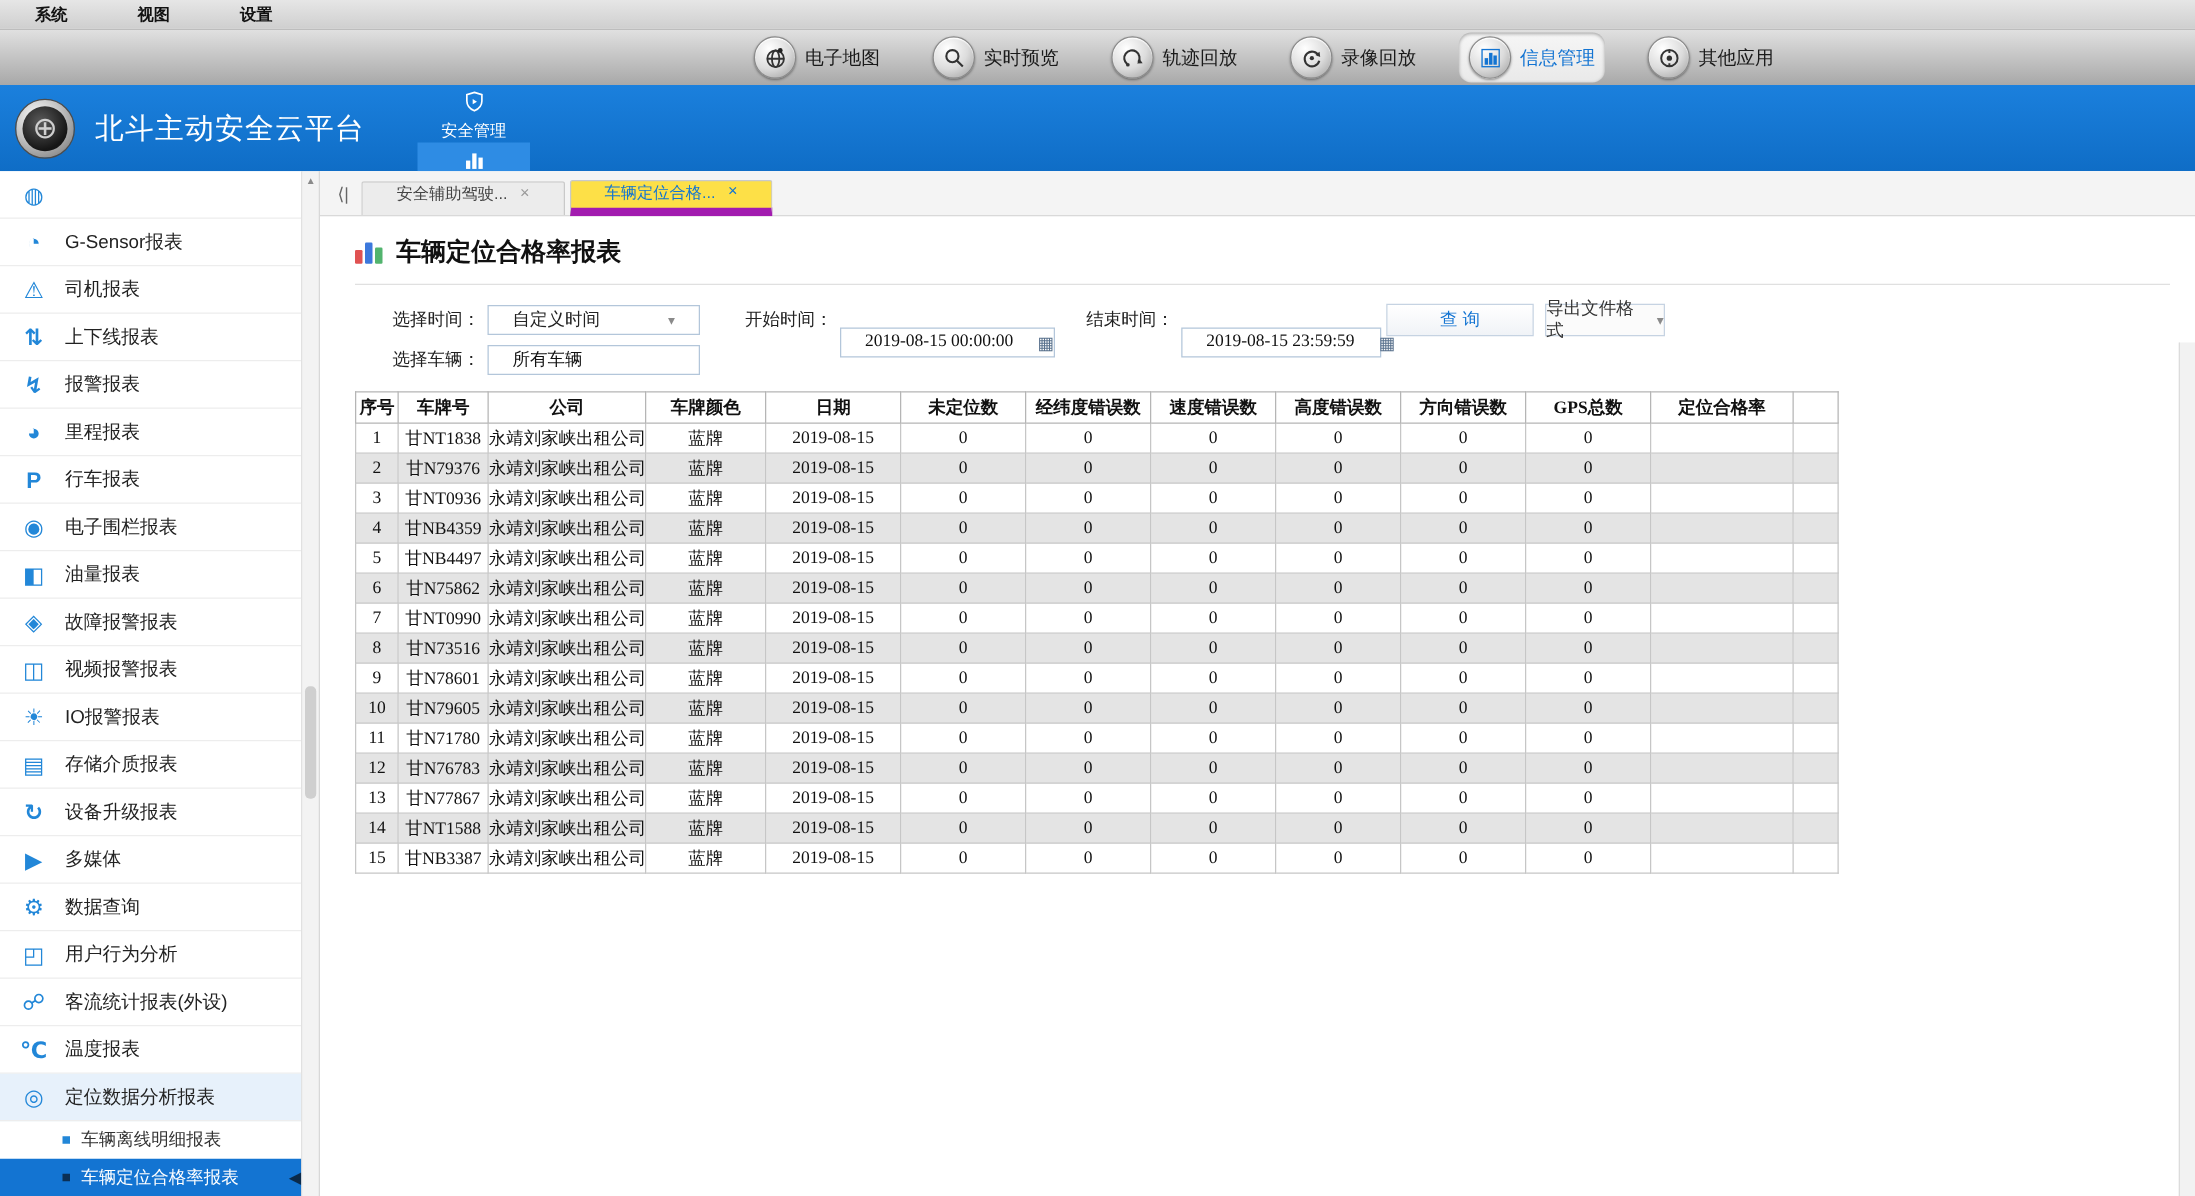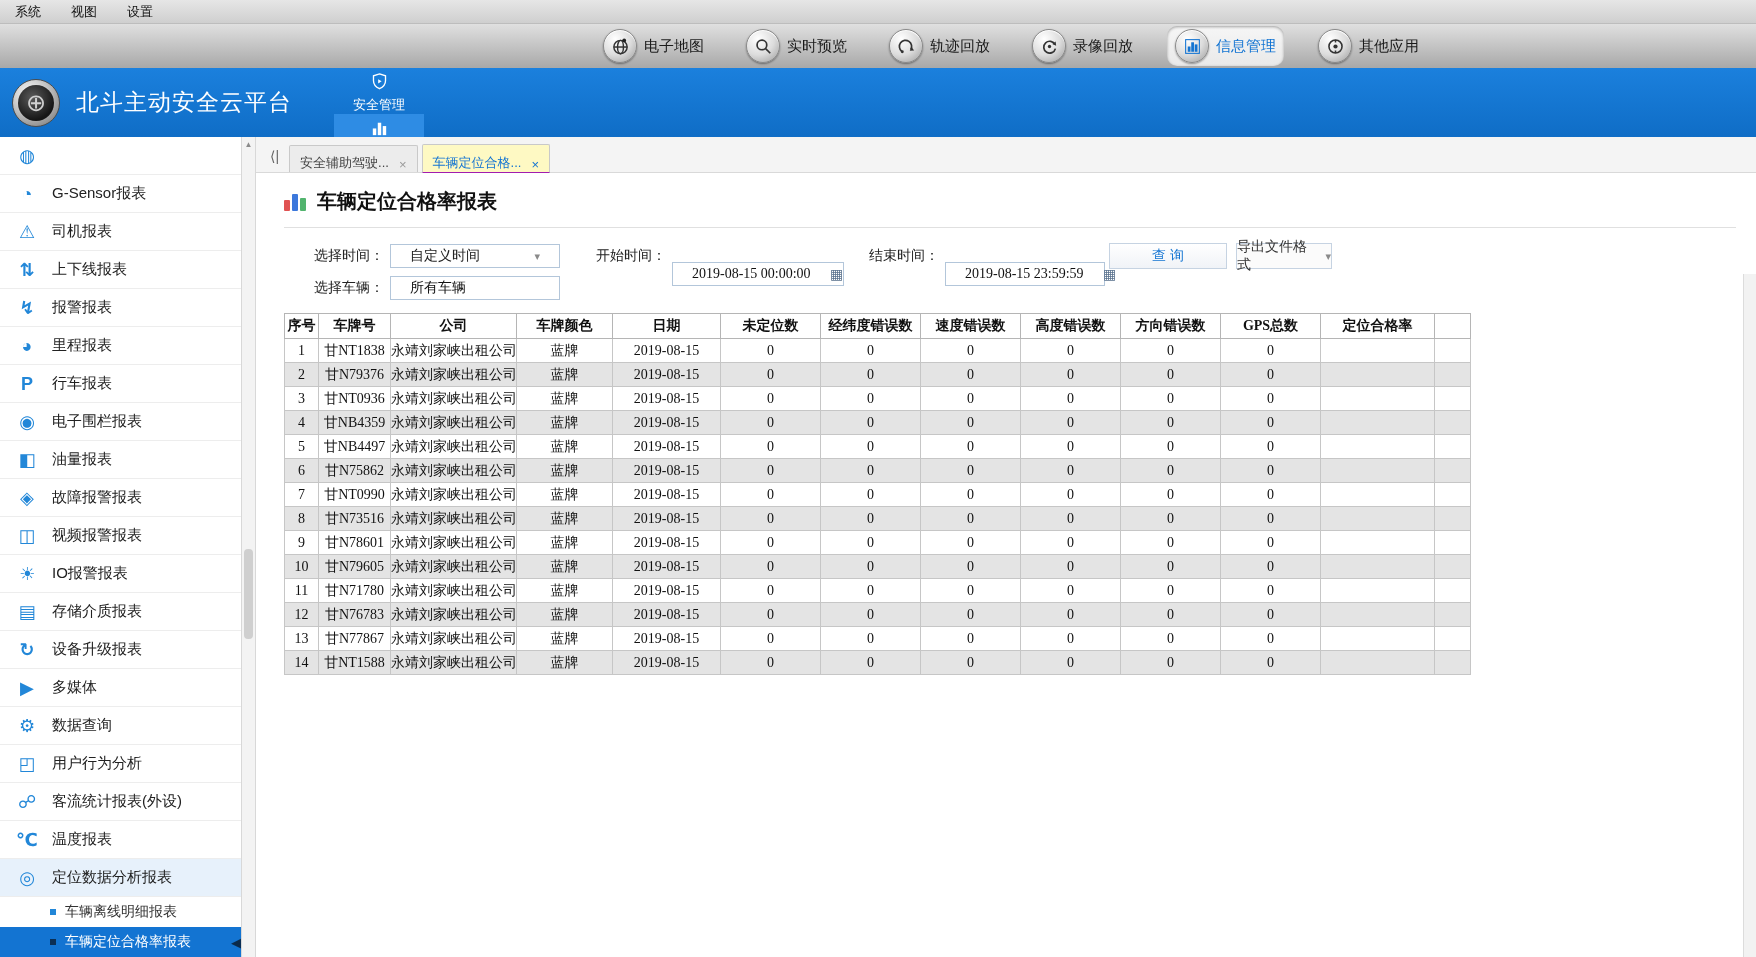--- a/index.html
+++ b/index.html
@@ -2,21 +2,21 @@
 <html><head>
 <meta charset="utf-8">
 <style>
   *{box-sizing:border-box;margin:0;padding:0;}
   html,body{width:1756px;height:957px;overflow:hidden;}
   body{font-family:"Liberation Sans","DejaVu Sans",sans-serif;background:#fff;position:relative;}
 
   
   .menubar{height:24px;background:linear-gradient(#e6e6e6,#cfcfcf);border-bottom:1px solid #bdbdbd;
     display:flex;align-items:center;font-size:13px;color:#111;}
-  .menubar .menu-item{padding:0 15px;height:100%;display:flex;align-items:center;cursor:default;}
+  .menubar .menu-item{padding:0 28px;height:100%;display:flex;align-items:center;cursor:default;font-weight:bold;}
 
   
   .toolbar{height:44px;background:linear-gradient(#e0e0e0,#a8a8a8);display:flex;align-items:center;}
   .tool-group{display:flex;align-items:center;margin-left:595px;gap:26px;}
   .tool-btn{display:flex;align-items:center;gap:7px;padding:3px 8px;border-radius:10px;}
   .tool-btn .tlabel{font-size:15px;font-weight:normal;color:#1a1a1a;}
   .tool-btn.active{background:linear-gradient(#f6f6f6,#e9e9e9);box-shadow:inset 0 1px 3px rgba(0,0,0,.35);}
   .tool-btn.active .tlabel{color:#1374d2;}
   .orb{width:34px;height:34px;border-radius:50%;flex:0 0 34px;
     background:radial-gradient(circle at 35% 28%,#ffffff,#dcdcdc 52%,#9b9b9b 100%);
@@ -53,24 +53,24 @@
 
   .side-scroll{width:14px;background:#f3f3f3;border-right:1px solid #d8d8d8;position:relative;flex:0 0 14px;}
   .side-scroll .up{position:absolute;top:3px;left:0;width:100%;text-align:center;font-size:8px;color:#8a8a8a;}
   .side-thumb{position:absolute;left:2px;top:412px;width:9px;height:90px;background:#cfcfcf;border-radius:4px;}
 
   .content{flex:1;background:#fff;display:flex;flex-direction:column;position:relative;}
 
   
   .tabbar{height:36px;background:#f4f4f4;border-bottom:1px solid #d9d9d9;display:flex;align-items:flex-end;padding-left:14px;}
   .tab-chevron{color:#666;font-size:14px;margin:0 10px 8px 0;}
-  .tab{height:27px;display:flex;align-items:flex-end;gap:10px;padding:0 10px;margin-right:4px;
+  .tab{height:27px;display:flex;align-items:flex-start;gap:10px;padding:0 27px;margin-right:4px;
     border:1px solid #c9c9c9;border-bottom:none;background:#ececec;font-size:13px;color:#444;border-radius:2px 2px 0 0;}
   .tab .close{color:#9a9a9a;font-size:13px;}
-  .tab.active{background:#fef9c3;color:#1374d2;height:29px;margin-bottom:-1px;border-bottom:1px solid #a21caf;}
+  .tab.active{background:#fde047;color:#1374d2;height:29px;margin-bottom:-1px;border-bottom:7px solid #a21caf;}
   .tab.active .close{color:#1374d2;}
 
   
   .page-body{padding:0 20px 0 28px;flex:1;}
   .title-row{display:flex;align-items:center;gap:11px;margin:15px 0 12px;}
   .title-icon{display:flex;align-items:flex-end;gap:2px;height:18px;}
   .title-icon i{width:6px;border-radius:1px;display:block;}
   .title-icon .b-red{height:11px;background:#e05252;}
   .title-icon .b-blue{height:17px;background:#3c78dc;}
   .title-icon .b-green{height:13px;background:#52b46e;}
@@ -689,20 +689,35 @@
               <td>0</td>
               <td>0</td>
               <td>0</td>
               <td>0</td>
               <td>0</td>
               <td>0</td>
               <td></td>
               <td></td>
             </tr>
 
+            <tr>
+              <td>15</td>
+              <td>甘NB3387</td>
+              <td>永靖刘家峡出租公司</td>
+              <td>蓝牌</td>
+              <td>2019-08-15</td>
+              <td>0</td>
+              <td>0</td>
+              <td>0</td>
+              <td>0</td>
+              <td>0</td>
+              <td>0</td>
+              <td></td>
+              <td></td>
+            </tr>
 
         </tbody>
       </table>
 
     </div>
   </div>
 
   <div class="right-scroll"></div>
 </div>
 

